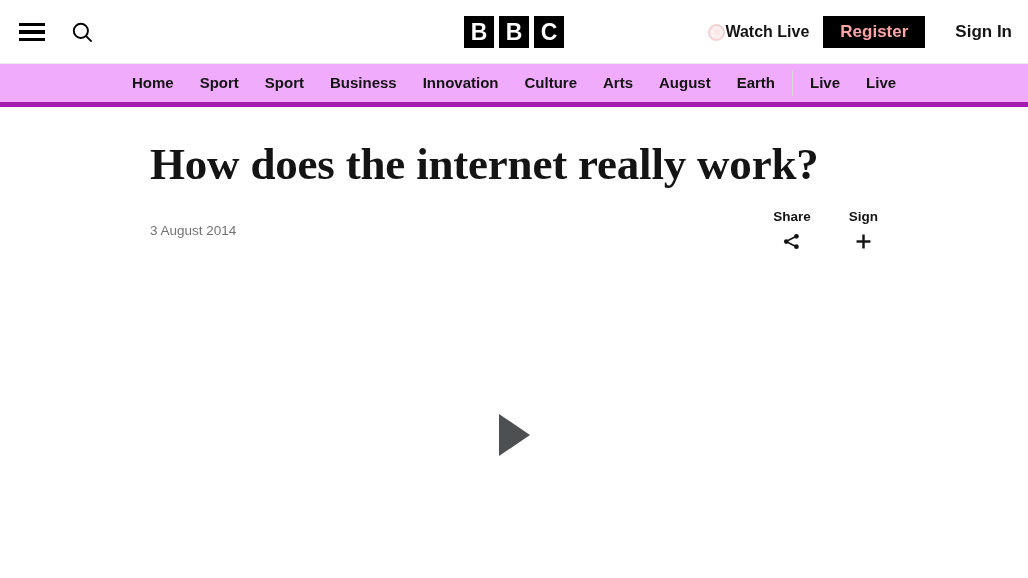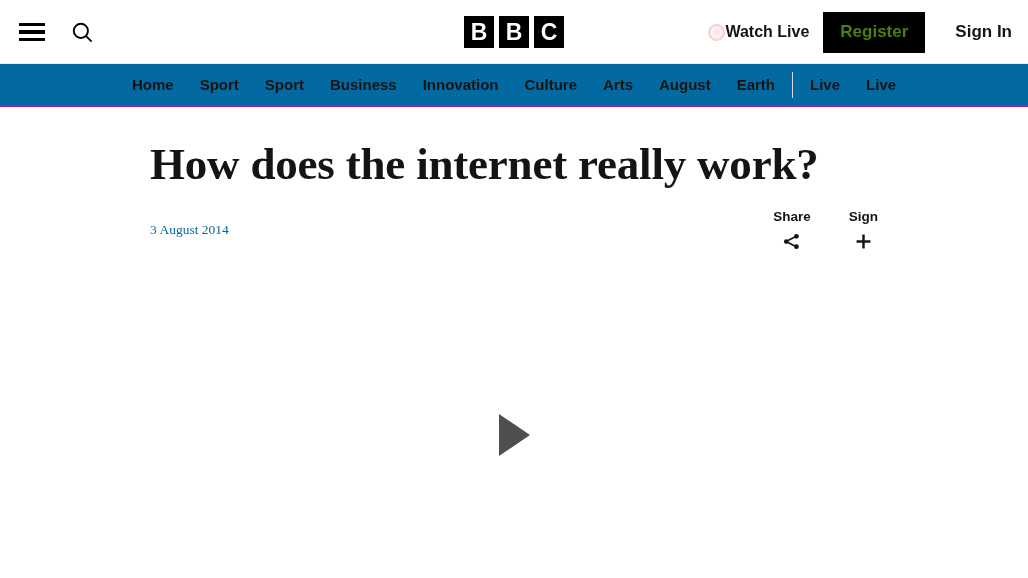--- a/index.html
+++ b/index.html
@@ -100,25 +100,25 @@
     content: "";
     position: absolute;
     left: 3.2px; top: 3.2px;
     width: 6.6px; height: 6.6px;
     border-radius: 50%;
     background: #fae4e4;
   }
 
   .register-btn {
     background: #000000;
-    color: #4d7c0f;
+    color: #fca5a5;
     font-size: 17px;
     font-weight: 700;
     border: none;
-    height: 41px;
+    height: 32px;
     padding: 0 17px;
     cursor: pointer;
     font-family: "Liberation Sans", sans-serif;
     white-space: nowrap;
   }
 
   .signin-btn {
     background: none;
     border: none;
     color: #141414;
@@ -127,22 +127,22 @@
     padding: 0 0 0 30px;
     cursor: pointer;
     font-family: "Liberation Sans", sans-serif;
     white-space: nowrap;
   }
 
   
   .navbar {
     height: 43px;
     width: 1028px;
-    background: #0369a1;
-    border-bottom: 1px solid #a21caf;
+    background: #f0abfc;
+    border-bottom: 5px solid #a21caf;
     display: flex;
     align-items: center;
     justify-content: center;
     gap: 0;
   }
   .nav-item {
     font-size: 15px;
     font-weight: 700;
     color: #141414;
     text-decoration: none;
@@ -179,22 +179,22 @@
   .meta-row {
     display: flex;
     align-items: center;
     justify-content: space-between;
     margin-top: 26px;
     height: 30px;
   }
 
   .pub-date {
     font-size: 13.5px;
-    color: #0369a1;
-    font-family: Liberation Serif, serif;
+    color: #737373;
+    font-family: Liberation Sans, sans-serif;
     text-align: center;
   }
 
   .actions {
     display: flex;
     align-items: center;
     gap: 38px;
   }
   .action {
     display: flex;

